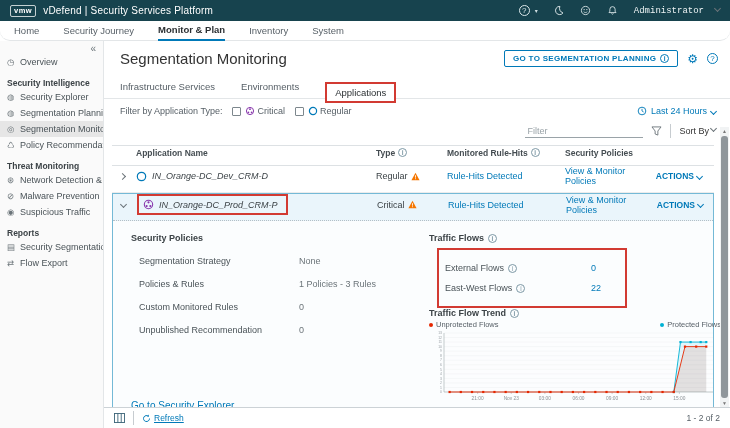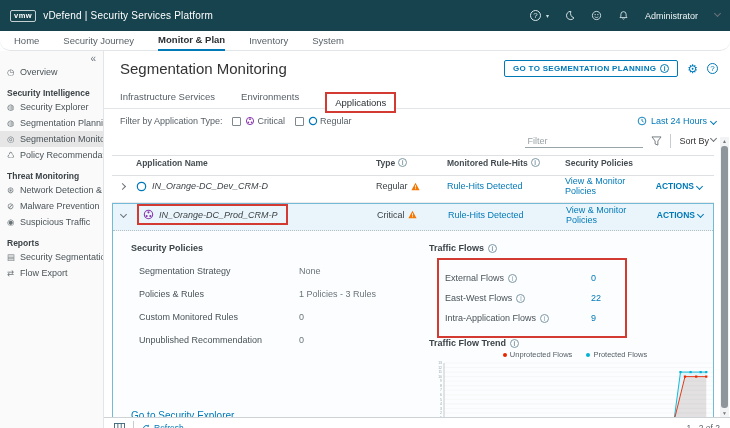--- a/index.html
+++ b/index.html
@@ -1,27 +1,27 @@
 <!DOCTYPE html>
 <html><head>
 <meta charset="utf-8">
 <style>
   * { margin:0; padding:0; box-sizing:border-box; }
   html,body { width:730px; height:428px; overflow:hidden; }
   body { font-family:"Liberation Sans", sans-serif; background:#fff; color:#333; font-size:10px; position:relative; }
 
   
-  .topbar { height:31px; background:#17434e; color:#fff; display:flex; align-items:center; padding:0 10px; gap:7px; }
+  .topbar { height:21px; background:#17434e; color:#fff; display:flex; align-items:center; padding:0 10px; gap:7px; }
   .logo-box { border:1px solid rgba(255,255,255,.75); border-radius:2px; font-size:7.5px; font-weight:bold; padding:0 3px; line-height:10px; letter-spacing:.5px; }
   .topbar-title { font-size:10px; letter-spacing:.2px; }
   .topbar-right { margin-left:auto; display:flex; align-items:center; gap:15px; }
   .tb-icon { width:12px; height:12px; display:inline-flex; align-items:center; justify-content:center; color:#e7f0f2; }
   .circle-q { width:11px; height:11px; border:1px solid #dce8ea; border-radius:50%; font-size:8px; line-height:9px; text-align:center; color:#dce8ea; }
   .tb-caret { font-size:6px; color:#cfdfe2; margin-left:-10px; }
-  .tb-user { font-size:9px; color:#eef4f5; display:flex; align-items:flex-start; gap:17px; }
+  .tb-user { font-size:9px; color:#eef4f5; display:flex; align-items:flex-start; gap:11px;font-family:Liberation Mono, monospace; }
 
   
   .nav { height:20px; background:#fff; border-bottom:1px solid #e3e6e8; display:flex; align-items:center; gap:24px; padding-left:14px; font-size:9.5px; color:#565f66;border-radius:10px; }
   .nav-item { height:20px; display:flex; align-items:center; cursor:pointer; }
   .nav-item.active { color:#2b3033; border-bottom:2px solid #0079b8; font-weight:bold; }
 
   
   .shell { display:flex; height:387px; }
   .sidebar { width:104px; background:#fafafa; border-right:1px solid #e3e6e8; padding-top:1px; flex:none; }
   .collapse-row { text-align:right; padding:1px 7px 0 0; color:#6b7479; font-size:10px; }
@@ -80,21 +80,21 @@
   .dleft { position:absolute; left:18px; top:12px; width:280px; }
   .drow { display:flex; margin-top:13px; margin-left:8px; }
   .dlabel { width:160px; color:#4a5358; }
   .dval { color:#6b7479; }
   .dright { position:absolute; left:316px; top:12px; width:292px; }
   .flows-annot { border:2px solid #d23a32; margin-top:5px; margin-left:8px; width:190px; padding:8px 6px; }
   .frow { display:flex; align-items:center; padding:5px 0; }
   .flabel { color:#4a5358; display:flex; align-items:center; gap:4px; flex:1; }
   .fval { color:#0079b8; width:28px; }
   .trend-title { }
-  .legend { display:flex; justify-content:center; gap:14px; font-size:7.5px; color:#565f66; margin-top:2px; }
+  .legend { display:flex; justify-content:space-between; gap:14px; font-size:7.5px; color:#565f66; margin-top:2px; }
   .legend-item { display:flex; align-items:center; gap:3px; }
   .ldot { width:4px; height:4px; border-radius:50%; }
   .explorer-link { position:absolute; left:18px; bottom:16px; color:#0079b8; font-size:10px; cursor:pointer; }
 
   
   .footer { position:absolute; left:0; right:0; bottom:0; height:21px; border-top:1px solid #ccd2d6; background:#fff; display:flex; align-items:center; padding:0 10px; gap:8px; font-size:8.5px; }
   .refresh-link { color:#0079b8; text-decoration:underline; display:flex; align-items:center; gap:3px; cursor:pointer; }
   .count { margin-left:auto; color:#565f66;text-align:right; }
 
   
@@ -364,27 +364,20 @@
                     <span class="info-i">i</span>
                   </span>
                 <span class="fval">0</span>
               </div>
               <div class="frow">
                 <span class="flabel">
                     <span>East-West Flows</span>
                     <span class="info-i">i</span>
                   </span>
                 <span class="fval">22</span>
-              </div>
-              <div class="frow">
-                <span class="flabel">
-                    <span>Intra-Application Flows</span>
-                    <span class="info-i">i</span>
-                  </span>
-                <span class="fval">9</span>
               </div>
             </div>
 
             <div class="detail-title trend-title">
               <span>Traffic Flow Trend</span>
               <span class="info-i">i</span>
             </div>
             <div class="legend">
               <span class="legend-item">
                   <span class="ldot" style="background: rgb(230, 39, 0);"></span>

